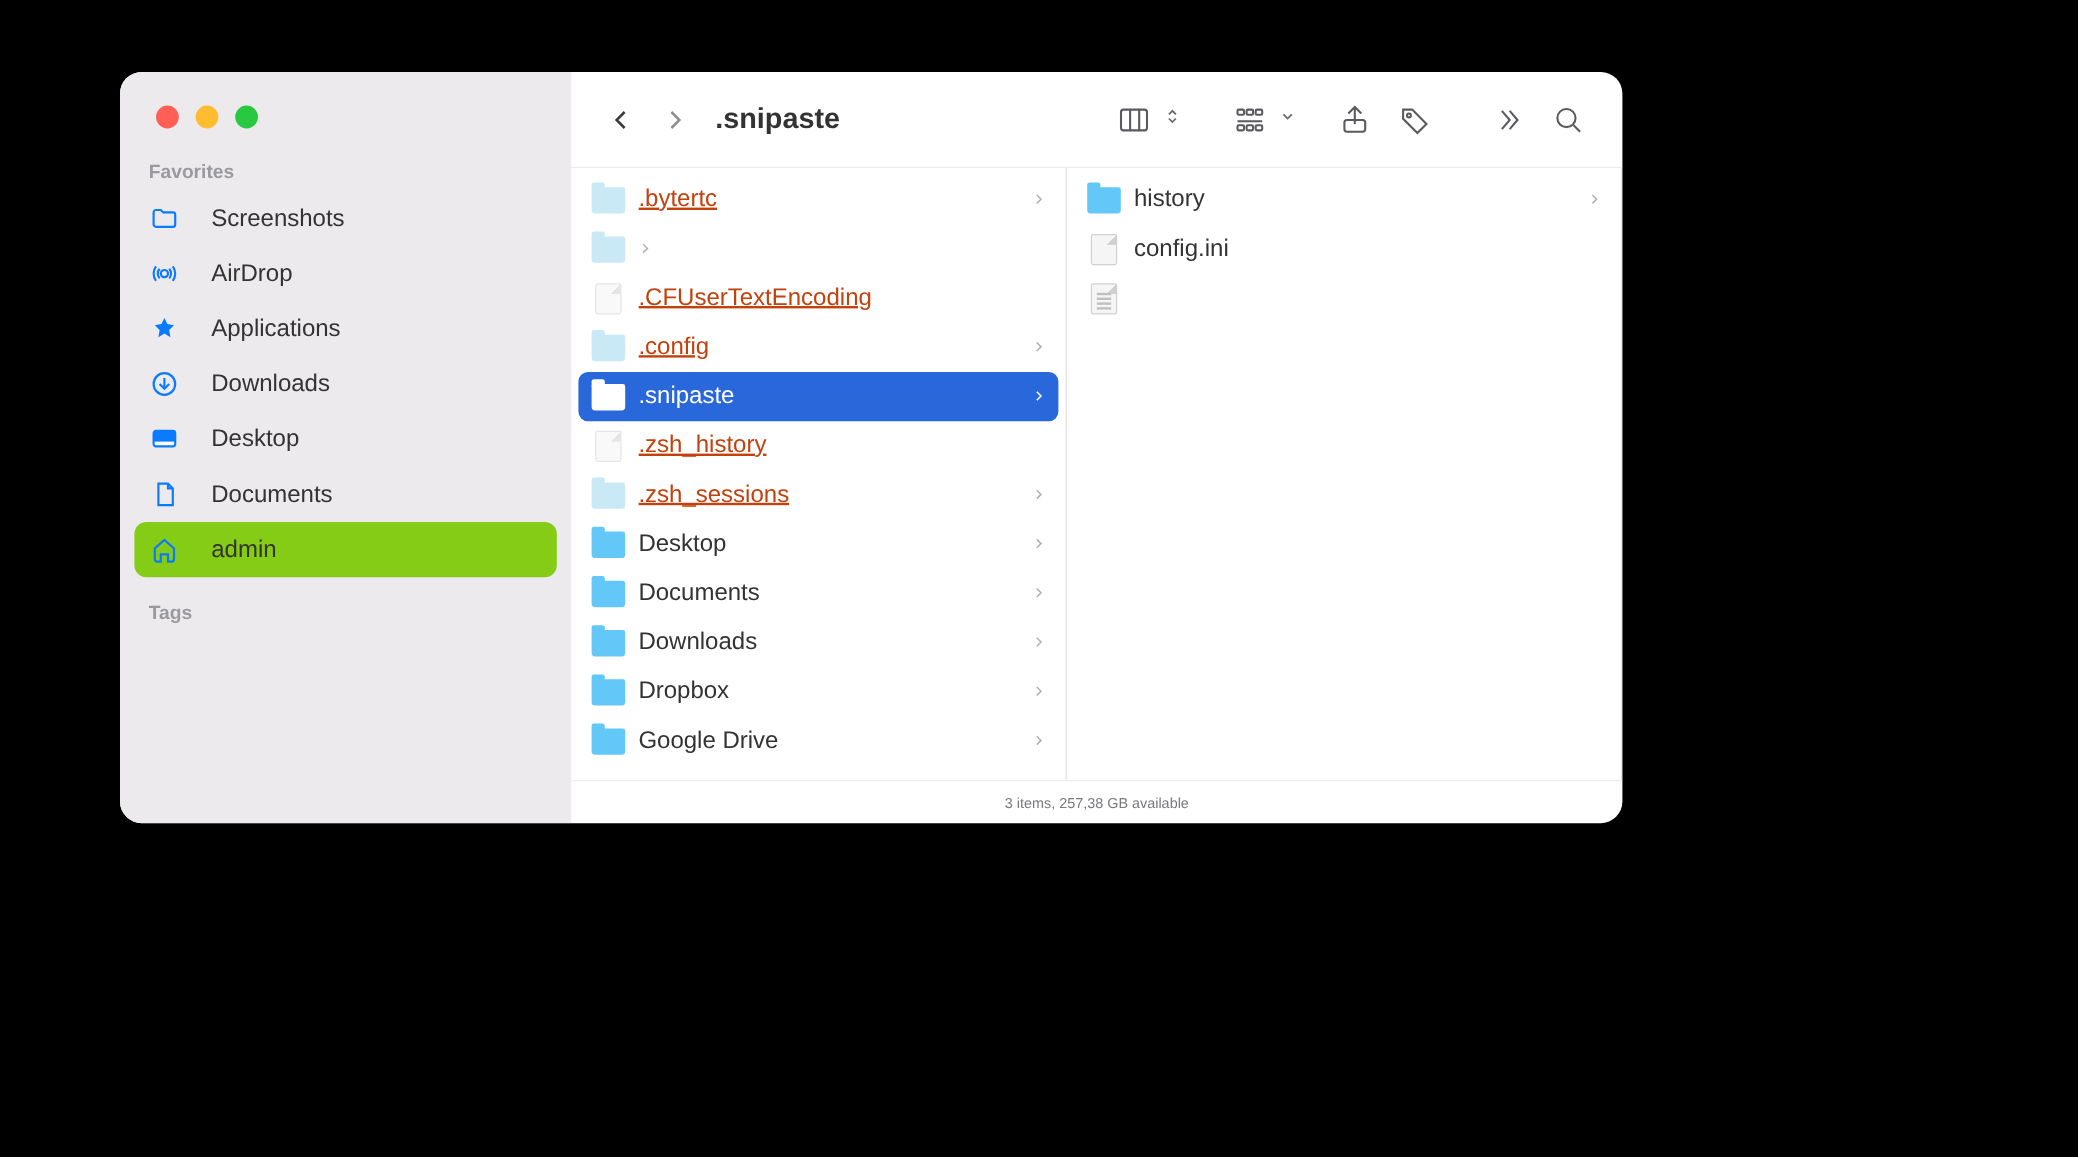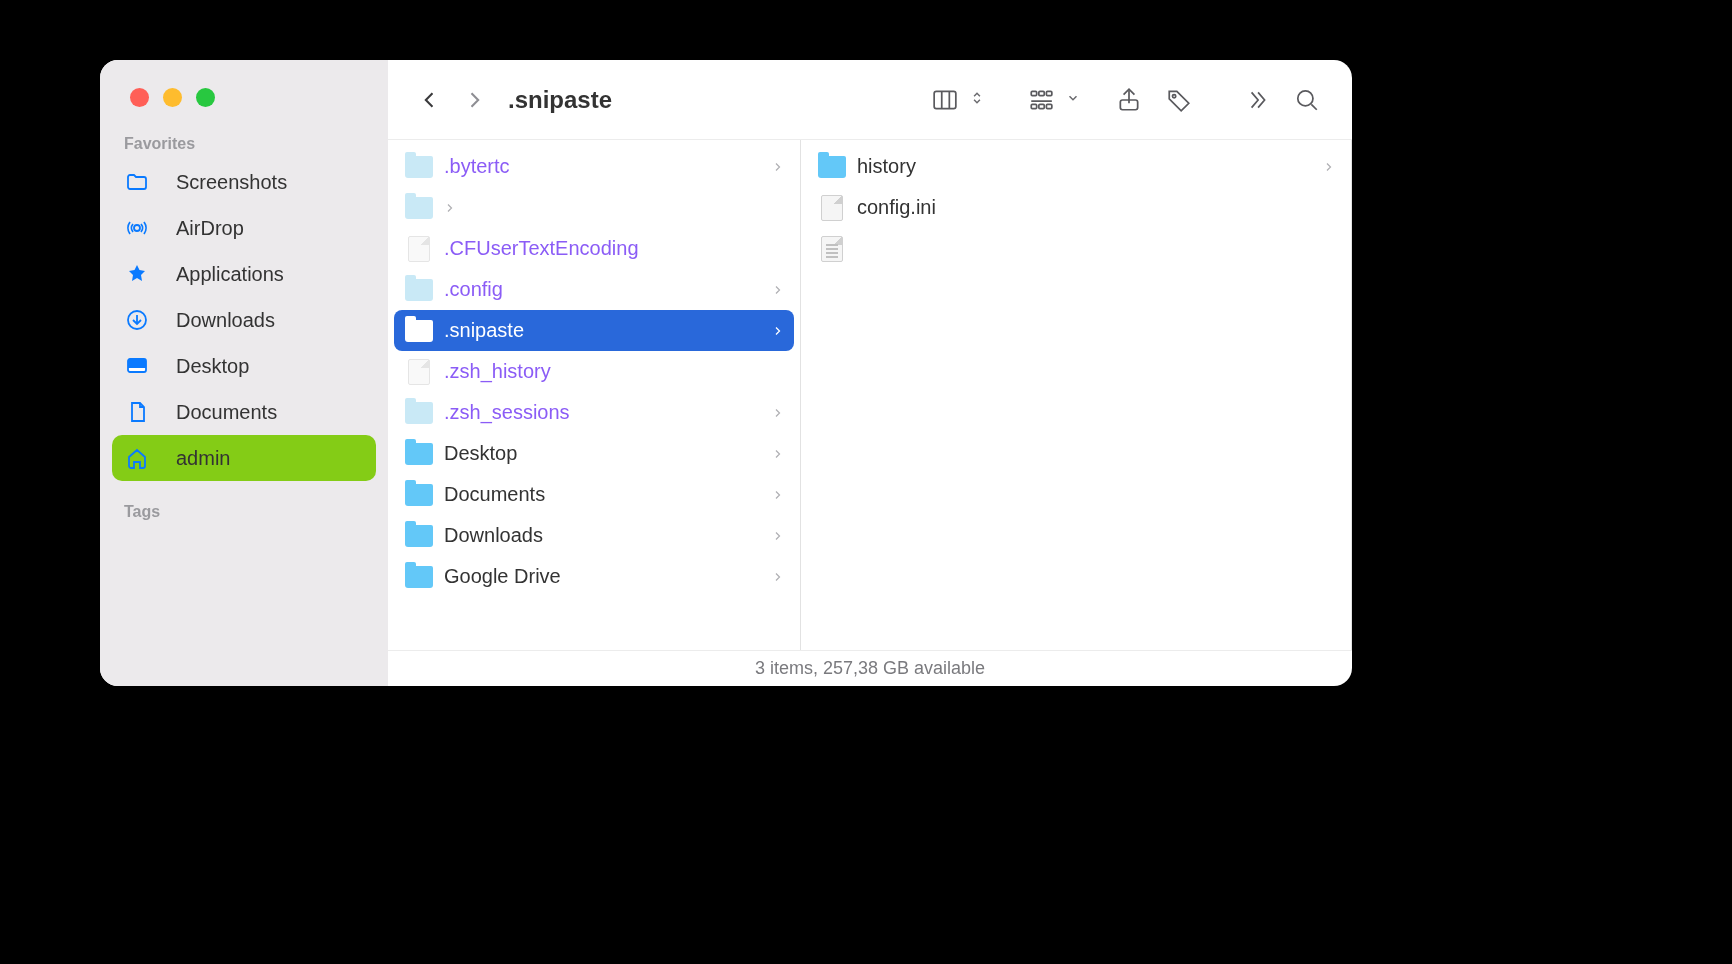--- a/index.html
+++ b/index.html
@@ -5,21 +5,21 @@
   * { box-sizing: border-box; margin: 0; padding: 0; font-family: -apple-system, "Helvetica Neue", Arial, sans-serif; }
   body { background:#000; width:1732px; height:964px; position:relative; }
 
   .window {
     position:absolute; left:100px; top:60px; width:1252px; height:626px;
     background:#fff; border-radius:18px; overflow:hidden; display:flex;
     box-shadow:0 30px 60px rgba(0,0,0,.5);
   }
 
   
-  .sidebar { width:288px; background:#eceaec; display:flex; flex-direction:column; }
+  .sidebar { width:376px; background:#eceaec; display:flex; flex-direction:column; }
   .traffic { display:flex; gap:14px; padding:28px 0 18px 30px; }
   .tl { width:19px; height:19px; border-radius:50%; }
   .tl.red{background:#ff5f57;} .tl.yellow{background:#febc2e;} .tl.green{background:#28c840;}
   .section-label { font-size:16px; color:#9a9a9e; font-weight:600; padding:10px 0 6px 24px; }
   .fav-list { padding:0 12px; }
   .fav-item { display:flex; align-items:center; gap:26px; height:46px; padding:0 12px; border-radius:10px; font-size:20px; color:#333; cursor:default;}
   .fav-item.selected { background:#84cc16; }
   .fav-icon { width:26px; height:26px; display:flex; align-items:center; justify-content:center; color:#0a7aff; }
   .fav-icon svg { width:24px; height:24px; stroke:#0a7aff; stroke-width:1.8; fill:none; }
 
@@ -39,39 +39,39 @@
   .columns { flex:1; display:flex; overflow:hidden; }
   .col { border-right:1px solid #e2e2e2; overflow-y:auto; }
   .col1 { width:413px; padding:6px;}
   .col2 { flex:1; padding:6px;}
 
   .row { display:flex; align-items:center; height:41px; padding:0 10px; border-radius:8px; font-size:20px; color:#333; cursor:default; position:relative;}
   .row .icon { width:30px; height:26px; margin-right:10px; display:flex; align-items:center; justify-content:center;}
   .row .name { flex:1; white-space:nowrap; overflow:hidden; text-overflow:ellipsis;}
   .row .arrow { color:#b0b0b4; }
   .row .arrow svg{width:12px;height:12px;stroke:currentColor;stroke-width:2.5;fill:none;}
-  .row.dim .name { color:#8b5cf6; }
+  .row.dim .name { color:#c2410c;text-decoration:underline; }
   .row.selected { background:#2968da; }
   .row.selected .name { color:#fff; }
   .row.selected .arrow { color:#fff; }
 
   
   .folder{width:28px;height:22px;position:relative;border-radius:2px 2px 3px 3px;background:#63c8f8;}
   .folder::before{content:"";position:absolute;top:-4px;left:0;width:11px;height:6px;background:#63c8f8;border-radius:2px 2px 0 0;}
   .folder.dim{background:#c9e9f6;}
   .folder.dim::before{background:#c9e9f6;}
   .folder.sel{background:#fff;}
   .folder.sel::before{background:#fff;}
 
   .file-icon{width:22px;height:26px;background:#f5f5f5;border:1px solid #d0d0d0;border-radius:2px;position:relative;}
   .file-icon::before{content:"";position:absolute;top:0;right:0;width:8px;height:8px;background:linear-gradient(135deg,transparent 49%,#d0d0d0 50%);}
   .file-icon.dim{opacity:.55;}
   .file-icon.txt::after{content:"";position:absolute;left:4px;right:4px;top:7px;height:2px;background:#c0c0c0;box-shadow:0 4px 0 #c0c0c0,0 8px 0 #c0c0c0,0 12px 0 #c0c0c0;}
 
-  .status { height:36px; border-top:1px solid #ececec; display:flex; align-items:center; justify-content:center; font-size:18px; color:#7a7a7e;}
+  .status { height:36px; border-top:1px solid #ececec; display:flex; align-items:center; justify-content:center; font-size:12px; color:#7a7a7e;}
 
 </style>
 </head>
 <body>
 
 <div class="window">
 
   <div class="sidebar">
     <div class="traffic">
       <div class="tl red"></div>
@@ -308,20 +308,29 @@
             </span>
             <span class="name">Downloads</span>
             <span class="arrow"><svg viewBox="0 0 24 24">
                 <polyline points="8 5 15 12 8 19"></polyline>
               </svg></span>
           </div>
           <div class="row">
             <span class="icon">
               <span class="folder"></span>
             </span>
+            <span class="name">Dropbox</span>
+            <span class="arrow"><svg viewBox="0 0 24 24">
+                <polyline points="8 5 15 12 8 19"></polyline>
+              </svg></span>
+          </div>
+          <div class="row">
+            <span class="icon">
+              <span class="folder"></span>
+            </span>
             <span class="name">Google Drive</span>
             <span class="arrow"><svg viewBox="0 0 24 24">
                 <polyline points="8 5 15 12 8 19"></polyline>
               </svg></span>
           </div>
         </div>
       <div class="col col2" id="col2">
           <div class="row">
             <span class="icon">
               <span class="folder"></span>

